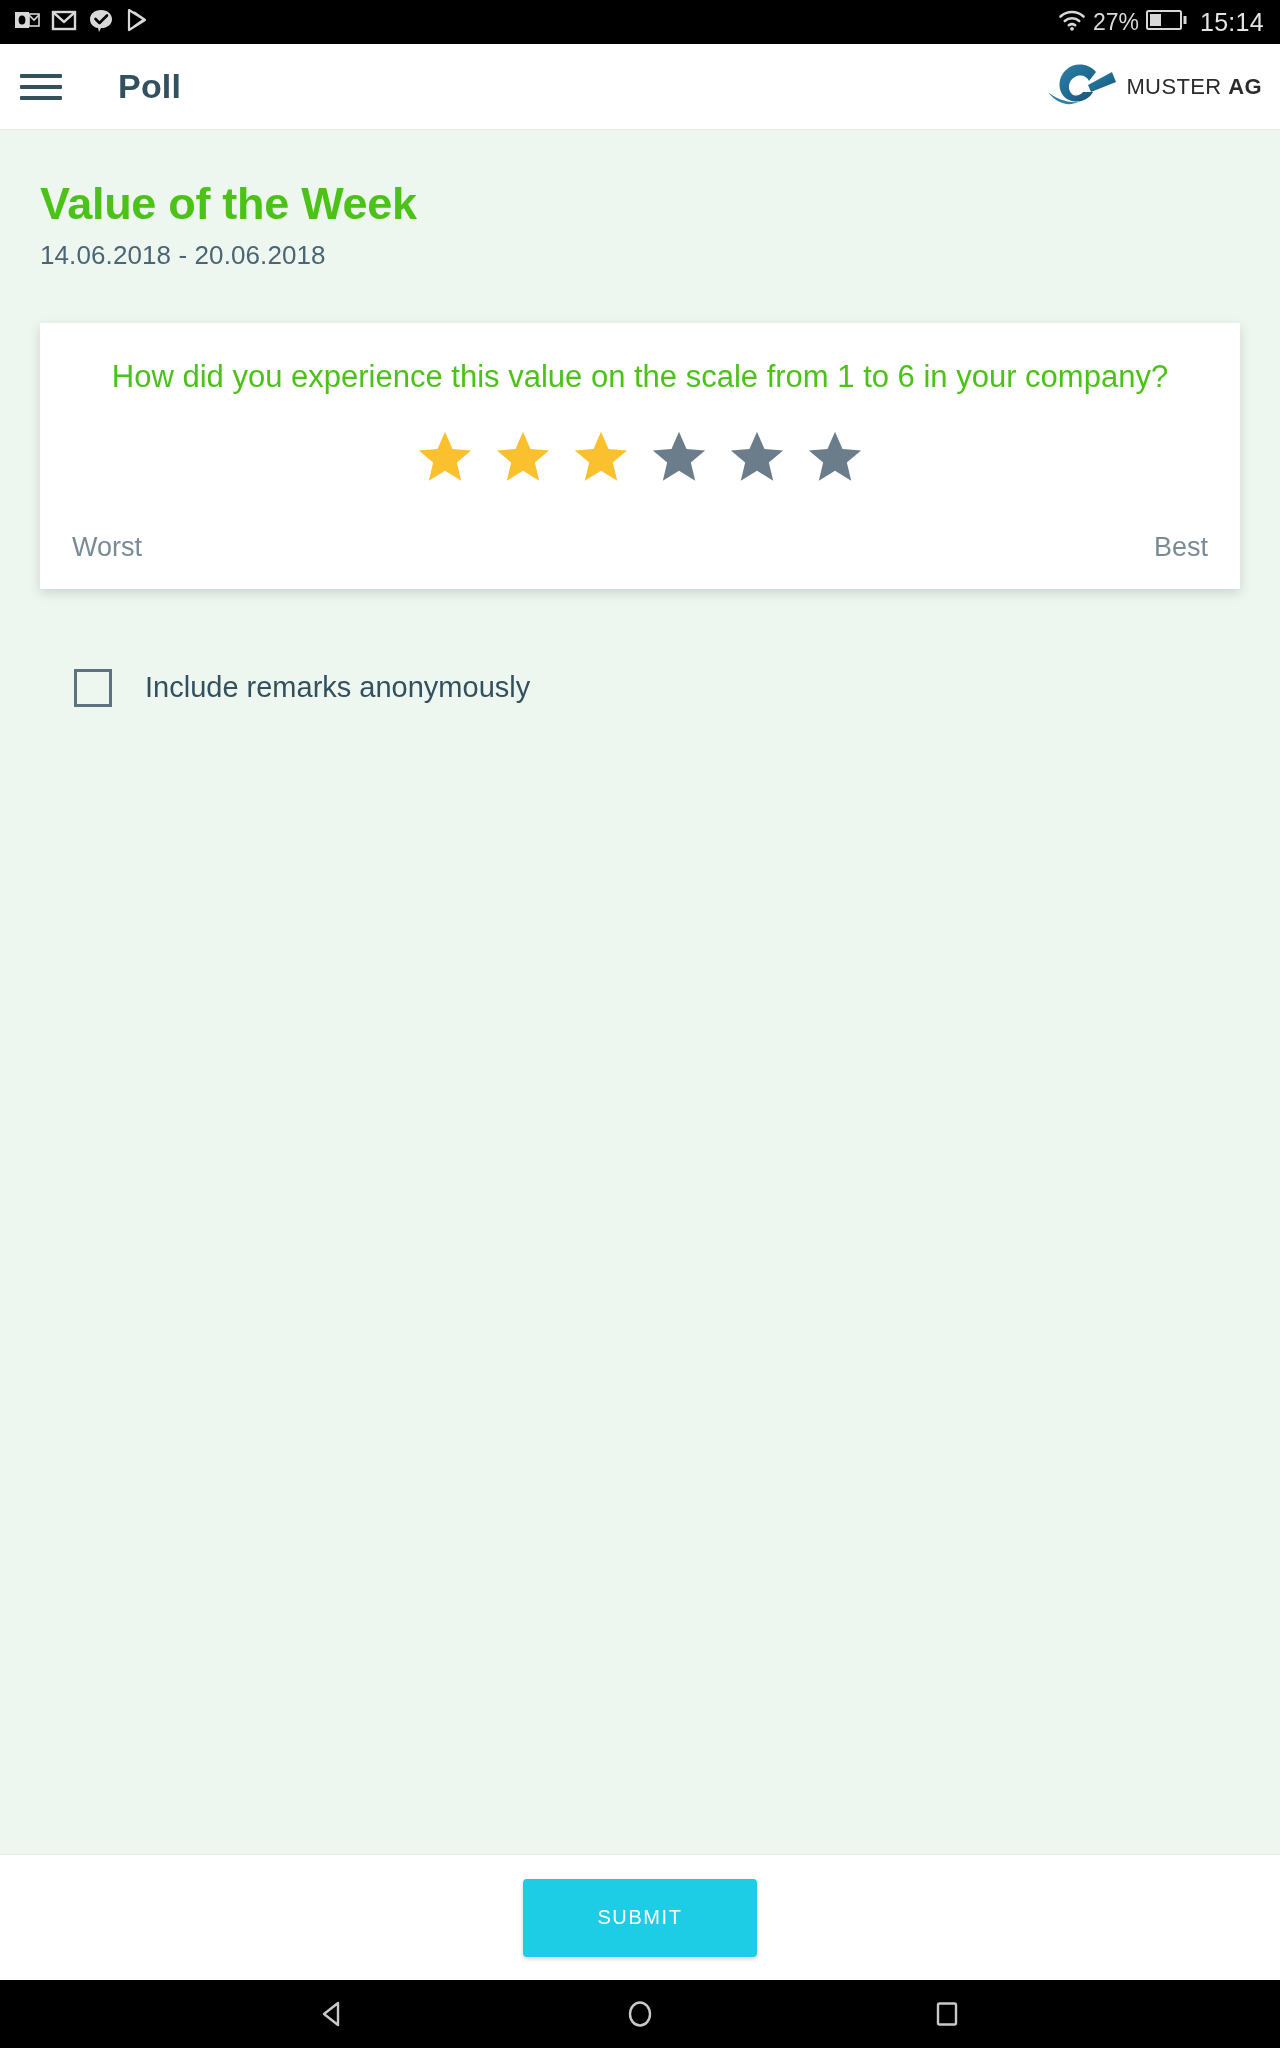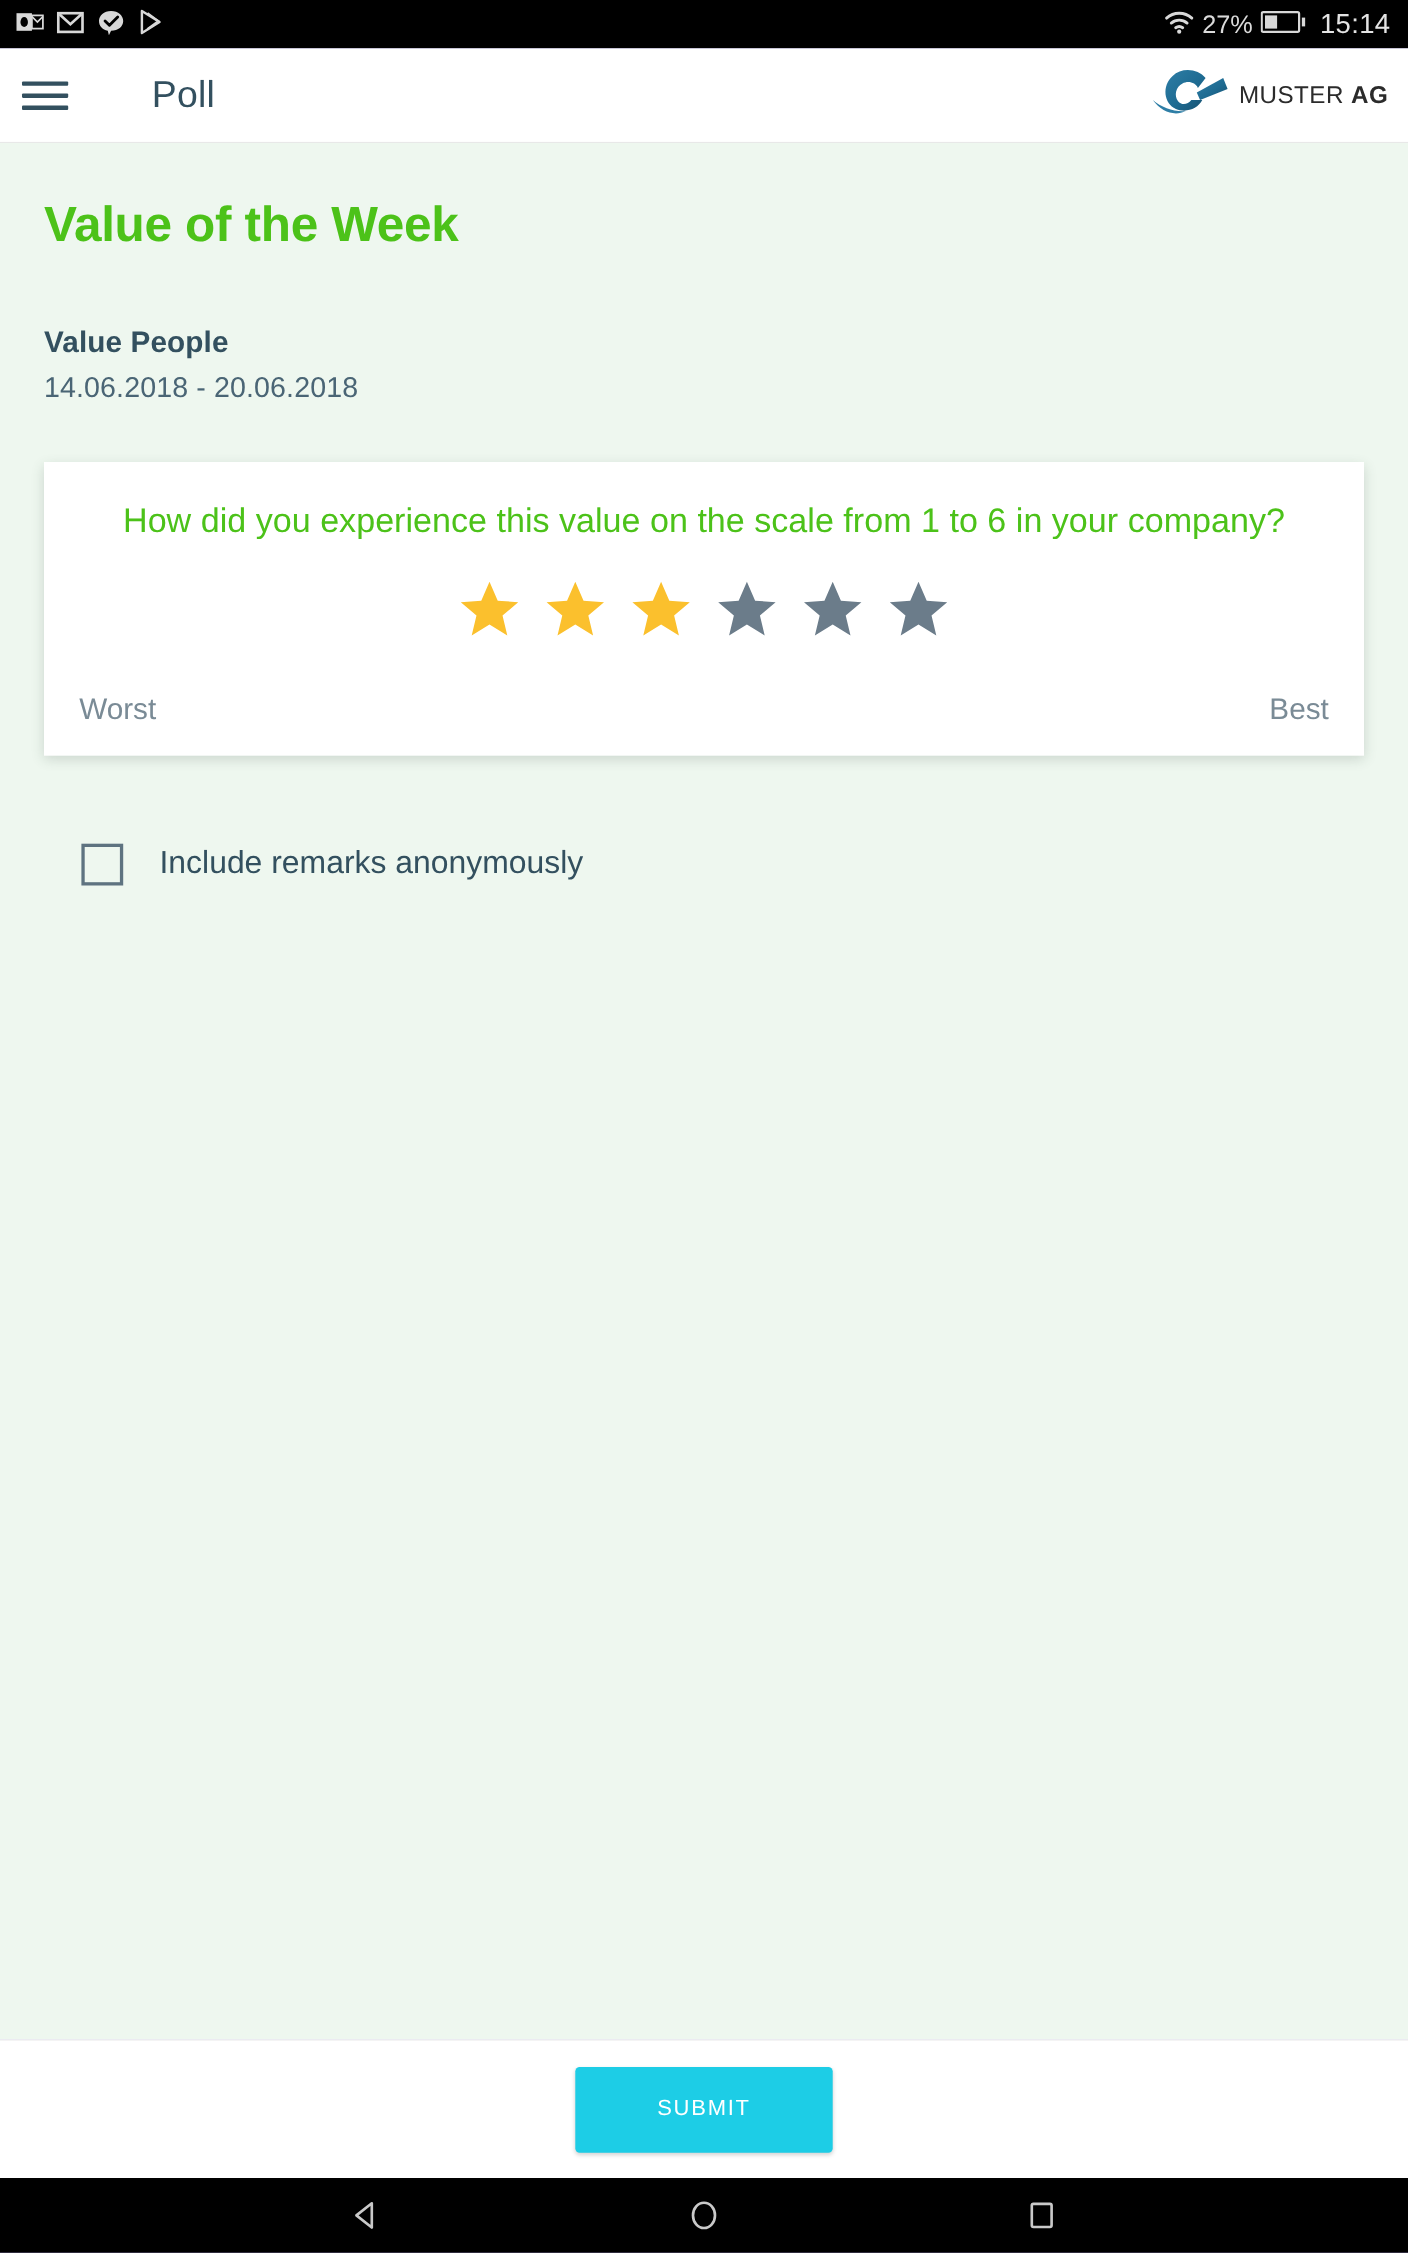--- a/index.html
+++ b/index.html
@@ -77,22 +77,22 @@
   .hamburger span {
     display: block;
     height: 4px;
     width: 42px;
     background: #33505F;
     border-radius: 1px;
   }
   .app-title {
     font-size: 34px;
     color: #33505F;
-    margin-left: 76px;
-    font-weight: 400;
+    margin-left: 56px;
+    font-weight: 700;
     letter-spacing: 0.2px;
   }
   .brand {
     margin-left: auto;
     display: flex;
     align-items: center;
     gap: 6px;
   }
   .brand-text {
     font-size: 22px;
@@ -319,21 +319,20 @@
         </svg>
       </span>
       <span class="brand-text"><span>MUSTER</span> <b>AG</b></span>
     </div>
   </div>
 
   <div class="content">
 
     <div class="page-title">Value of the Week</div>
 
-    <div class="value-name">Value People</div>
     <div class="value-dates">14.06.2018 - 20.06.2018</div>
 
     <div class="card">
       <div class="question">How did you experience this value on the scale from 1 to 6 in your company?</div>
 
       <div class="stars">
         <span class="star">
           <svg width="60" height="58" viewBox="0 0 24 24">
               <path fill="#FBC02D" d="M12 1.6l3.1 7.1 7.7.6-5.9 5 1.8 7.5L12 17.7 5.3 21.8l1.8-7.5-5.9-5 7.7-.6z"></path>
             </svg>

